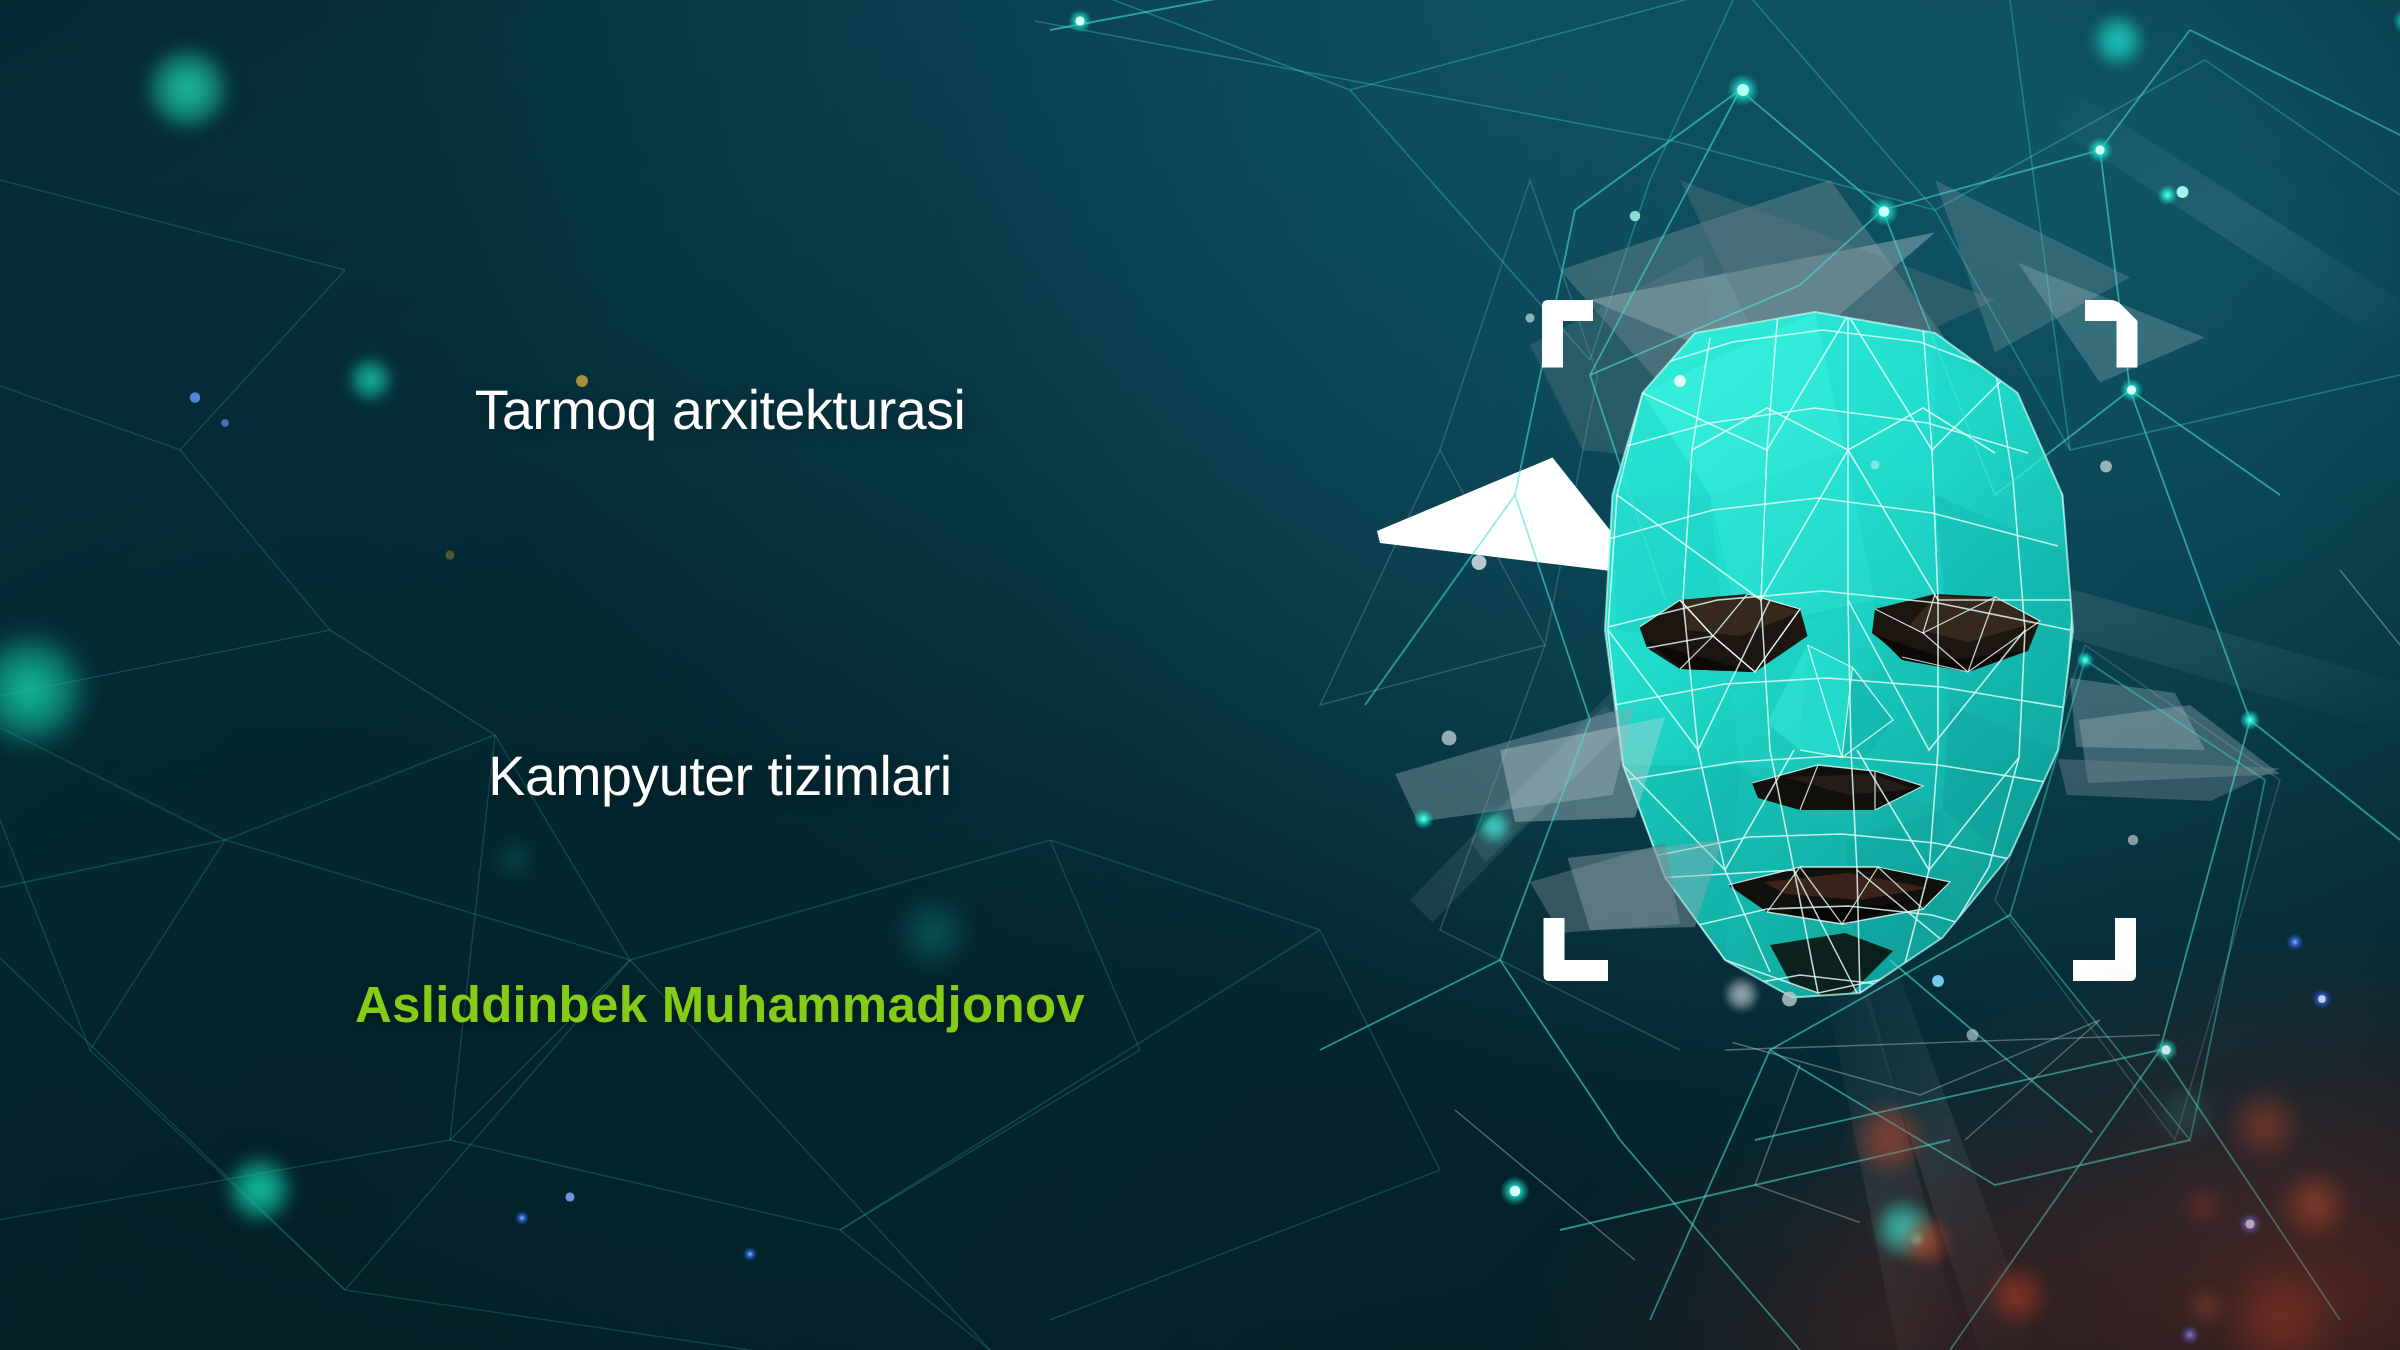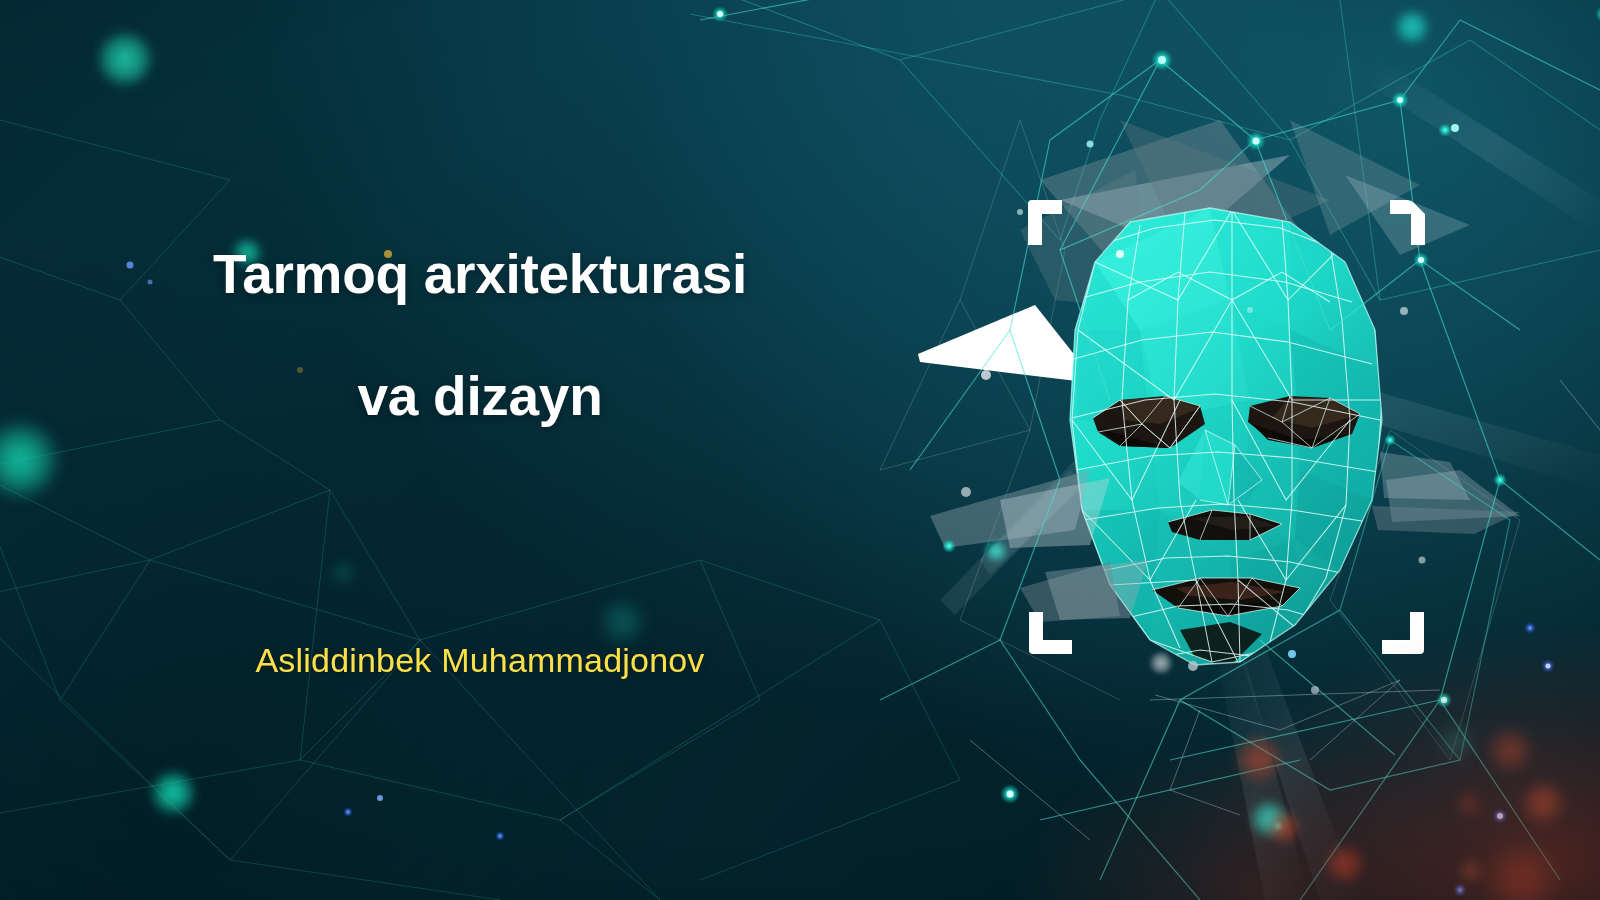--- a/index.html
+++ b/index.html
@@ -49,33 +49,33 @@
     height: 900px;
     display: flex;
     flex-direction: column;
     justify-content: center;
     align-items: center;
     padding-left: 20px;
     box-sizing: border-box;
   }
   .title {
     color: #ffffff;
-    font-size: 55px;
-    font-weight: bold;
+    font-size: 37px;
+    font-weight: normal;
     line-height: 122px;
     text-align: center;
     letter-spacing: -0.3px;
     text-shadow: 0 2px 10px rgba(0,0,0,0.35);
-    margin: 4px;
+    margin: 14px;
     white-space: nowrap;
   }
   .subtitle {
-    color: #fde047;
+    color: #84cc16;
     font-size: 34px;
-    font-weight: normal;
+    font-weight: bold;
     text-align: center;
     margin: 58px 0 12px 0;
     letter-spacing: 0.2px;
     text-shadow: 0 2px 8px rgba(0,0,0,0.35);
     white-space: nowrap;
   }
 </style>
 </head>
 <body>
 
@@ -429,19 +429,19 @@
       <path d="M1410,612 L1424,612 L1424,650 Q1424,654 1420,654 L1382,654 L1382,640 L1410,640 Z"></path>
     </g>
   </svg>
 
   <div class="bg-warm"></div>
   <div class="bg-vignette"></div>
 
   <div class="text-block">
     <h1 class="title">
       <span>Tarmoq arxitekturasi</span><br>
-      <span>va dizayn</span><br>
       <br>
+      <span>Kampyuter tizimlari</span><br>
     </h1>
     <div class="subtitle">Asliddinbek Muhammadjonov</div>
   </div>
 
 </div>
 
 </body></html>

